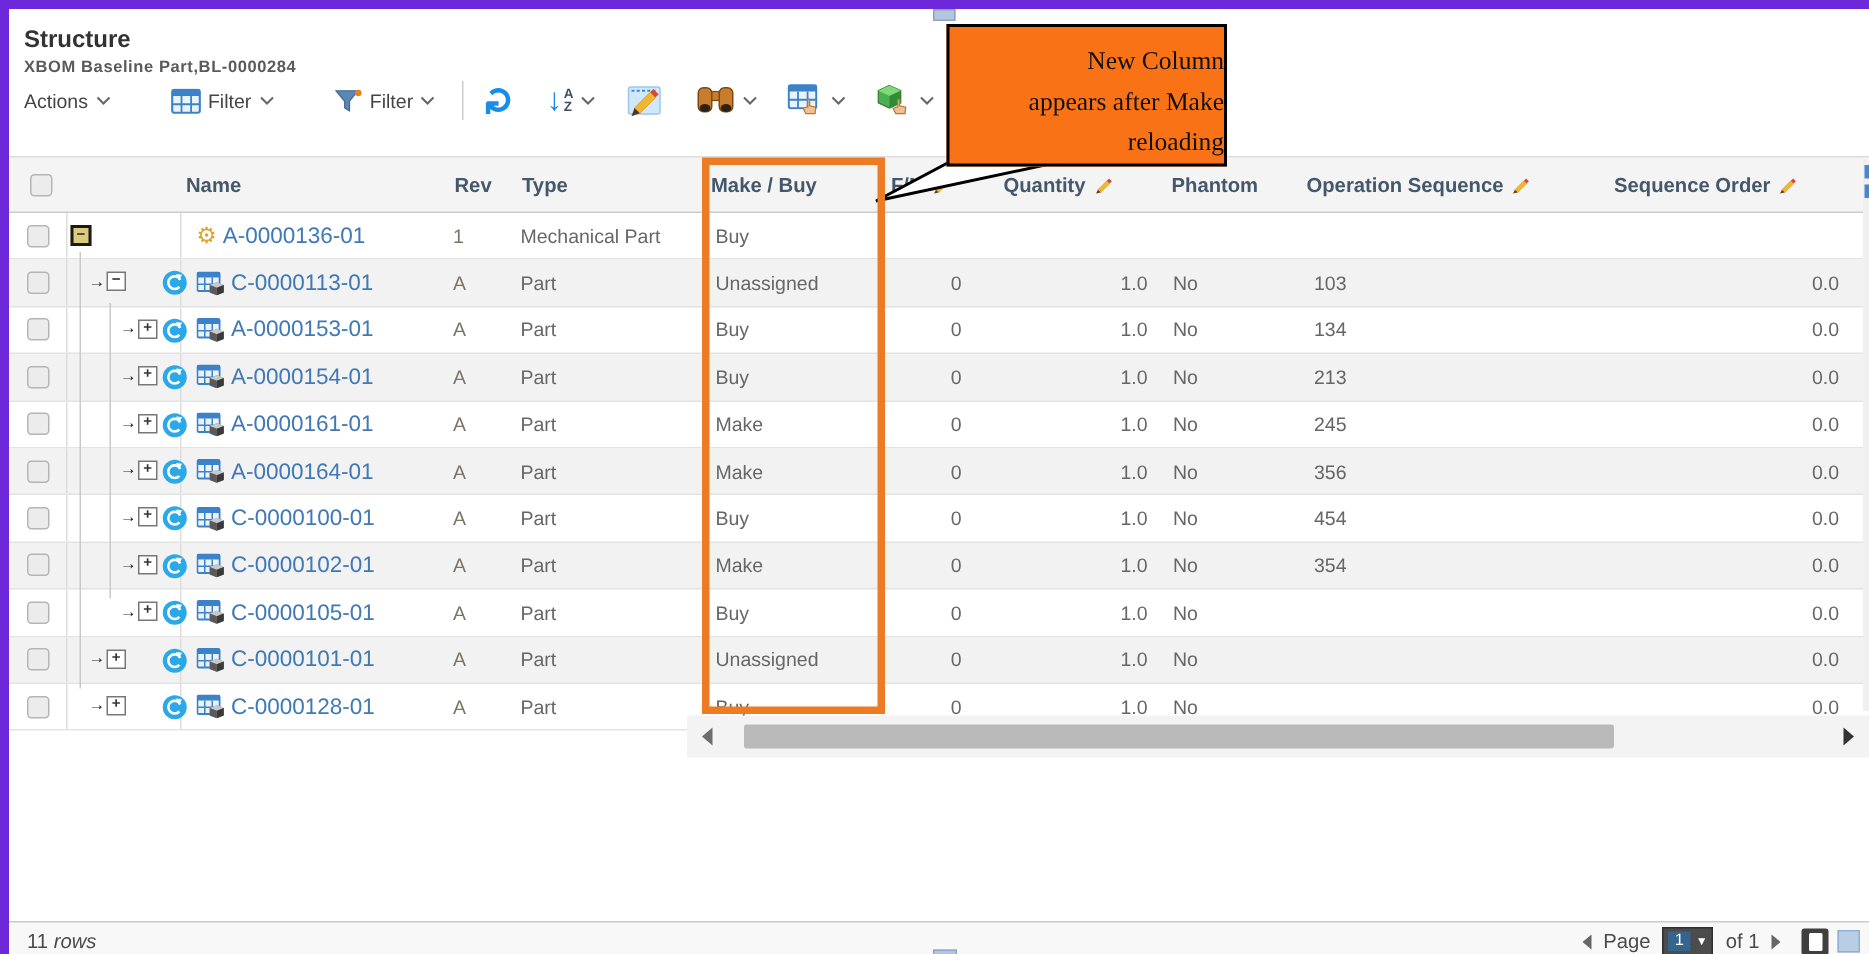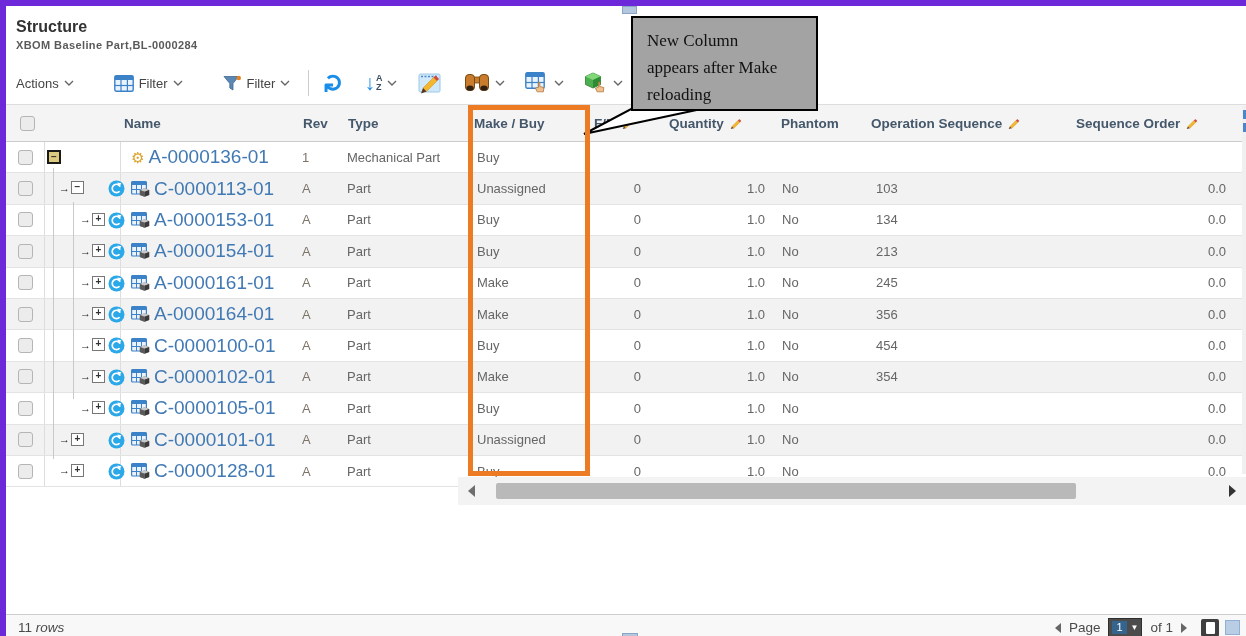--- a/index.html
+++ b/index.html
@@ -3,21 +3,21 @@
 <meta charset="utf-8">
 <style>
   html,body{margin:0;padding:0;background:#fff;}
   .screen{position:relative;width:1244px;height:634px;border:6px solid #6d28d9;
     font-family:"Liberation Sans",sans-serif;background:#fff;overflow:hidden;}
   
   .titlebar{position:absolute;left:10px;top:12px;}
   .title{font-size:16px;font-weight:bold;color:#333;}
   .subtitle{font-size:11px;font-weight:bold;color:#5a5a5a;letter-spacing:.4px;margin-top:3px;}
   
-  .toolbar{position:absolute;left:10px;top:60px;height:34px;display:flex;align-items:center;}
+  .toolbar{position:absolute;left:10px;top:44px;height:34px;display:flex;align-items:center;}
   .tb-item{display:flex;align-items:center;gap:5px;cursor:pointer;}
   .tb-label{font-size:13px;color:#444;}
   .chev{width:10px;height:7px;}
   .sep{width:1px;height:26px;background:#ccc;margin:0 14px 0 18px;}.gap-m{width:20px;}
   .refresh{color:#1a8de8;font-size:25px;font-weight:bold;line-height:22px;transform:rotate(-90deg);}
   .sort{display:flex;align-items:center;}
   .sort-arrow{color:#1a8de8;font-size:21px;font-weight:bold;line-height:20px;}
   .sort-az{display:flex;flex-direction:column;font-size:9px;font-weight:bold;color:#3d4f63;line-height:9px;margin-left:1px;}
   
   .grid{position:absolute;left:0;top:98px;width:1240px;}
@@ -34,21 +34,21 @@
   .exp{display:inline-flex;align-items:center;margin-top:8px;}
   .lvl0 .exp{margin-left:2px;}.lvl1 .exp{margin-left:14px;}.lvl2 .exp{margin-left:35px;}
   .arr{font-size:11px;color:#222;margin-right:1px;}
   .box{width:11px;height:11px;border:1px solid #777;background:#fff;font-size:10px;line-height:10px;
        text-align:center;color:#333;font-weight:bold;display:inline-block;}
   .exp.root .box{border:2px solid #1a1a1a;background:#dcca7e;width:10px;height:10px;}
   .circ{position:absolute;left:63px;top:7px;width:17px;height:17px;}
   .c-name{padding-left:10px;display:flex;align-items:center;gap:4px;}
   .hdr .c-name{padding-left:3px;}
   .gear{font-size:15px;color:#dfa32b;line-height:15px;}
-  .plink{color:#4179b5;text-decoration:none;font-size:19px;}
+  .plink{color:#4179b5;text-decoration:none;font-size:15px;}
   .c-rev{padding-left:3px;color:#7d7468;}
   .c-type{padding-left:3px;}
   .c-mb{padding-left:7px;}
   .c-fn{text-align:right;padding-right:24px;}
   .c-qty{text-align:right;padding-right:12px;}
   .c-ph{padding-left:5px;}
   .c-ops{padding-left:9px;}
   .c-seq{text-align:right;padding-right:20px;}
   .pencil{width:13px;height:13px;flex:0 0 auto;}
   .tree-line{position:absolute;width:1px;background:#c9c9c9;z-index:1;}
@@ -57,24 +57,24 @@
   .sb-thumb{position:absolute;left:38px;top:6px;width:580px;height:16px;background:#b9b9b9;border-radius:2px;}
   .sb-arrow{position:absolute;top:8px;width:0;height:0;border-top:6px solid transparent;border-bottom:6px solid transparent;}
   .sb-left{left:10px;border-right:7px solid #6e6e6e;}
   .sb-right{right:10px;border-left:7px solid #333;}
   
   .right-strip{position:absolute;right:2px;top:100px;width:6px;height:368px;background:#f0f0f0;}
   .strip-mark{position:absolute;left:1px;width:4px;height:9px;background:#4a86c8;}
   
   .orange-box{position:absolute;left:462px;top:99px;width:122px;height:371px;
     border:5px solid #ED7B23;box-sizing:border-box;z-index:6;pointer-events:none;}
-  .callout{position:absolute;left:625px;top:10px;width:187px;height:95px;background:#a3a3a3;
+  .callout{position:absolute;left:625px;top:10px;width:187px;height:95px;background:#f97316;
     border:2px solid #000;box-sizing:border-box;z-index:7;
     font-family:"Liberation Serif",serif;font-size:17px;color:#111;
-    padding:9px 0 0 14px;line-height:27px;}
+    padding:9px 0 0 14px;line-height:27px;text-align:right;}
   .callout-tail{position:absolute;left:570px;top:95px;width:145px;height:42px;z-index:5;}
   .handle{position:absolute;background:#b3c6dd;border:1px solid #8aa6c4;z-index:8;}
   .handle.top{left:616px;top:0;width:13px;height:6px;}
   .handle.bottom{left:616px;top:627px;width:14px;height:5px;}
   
   .footer{position:absolute;left:0;bottom:0;width:100%;height:25px;background:#f8f8f8;
     border-top:1px solid #ccc;display:flex;align-items:center;justify-content:space-between;
     font-size:13.5px;color:#4a4a4a;}
   .rowcount{padding-left:12px;}
   .rowcount em{}

